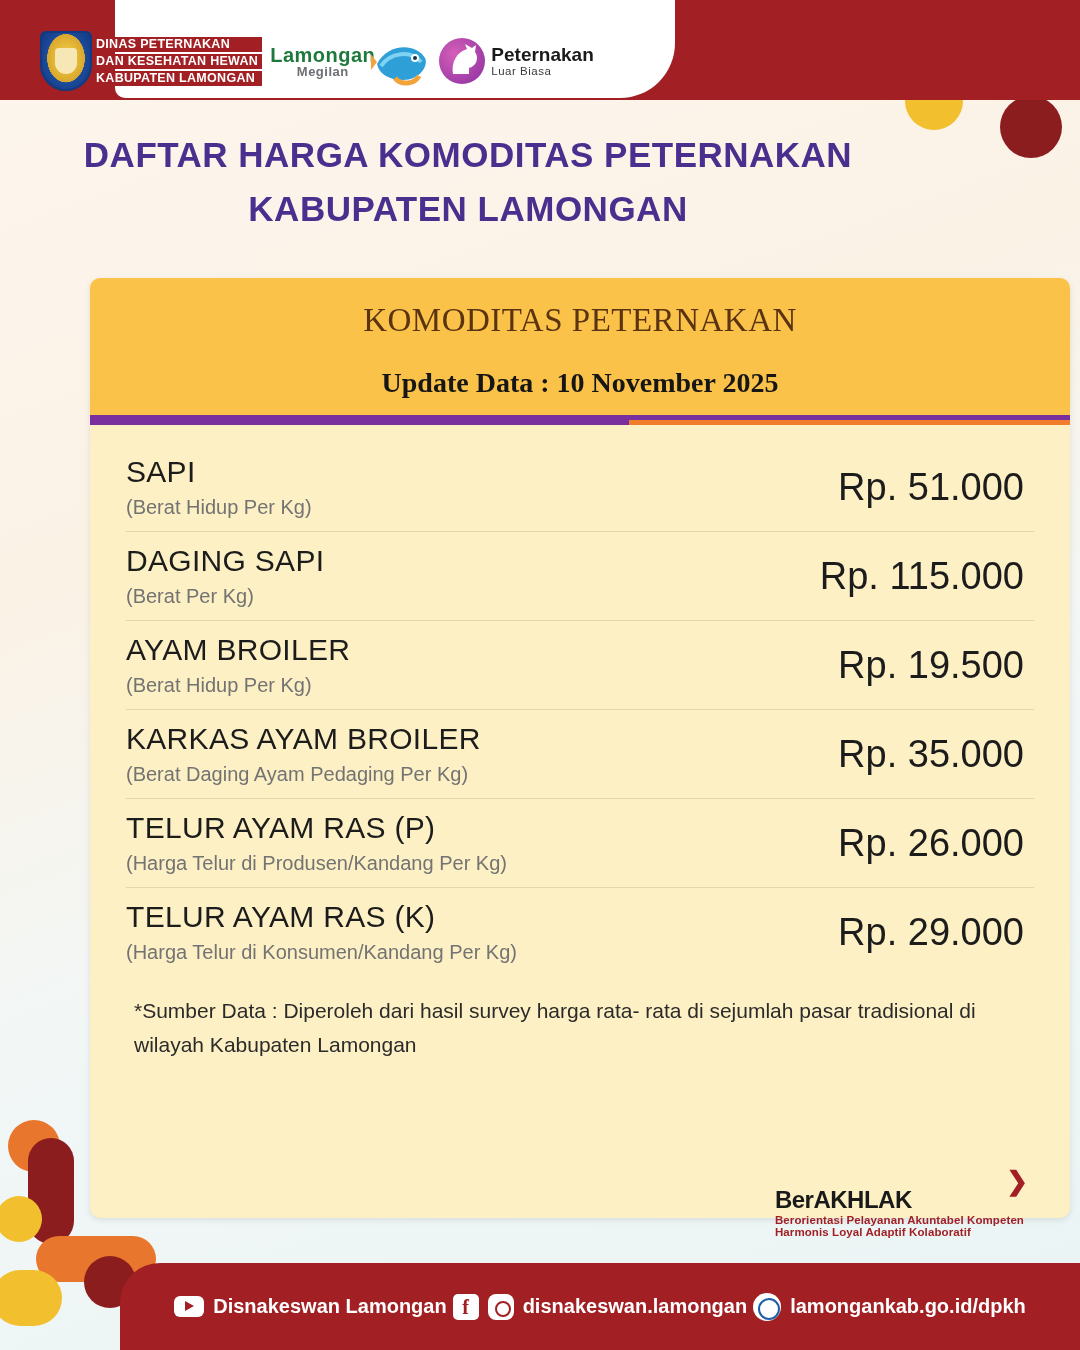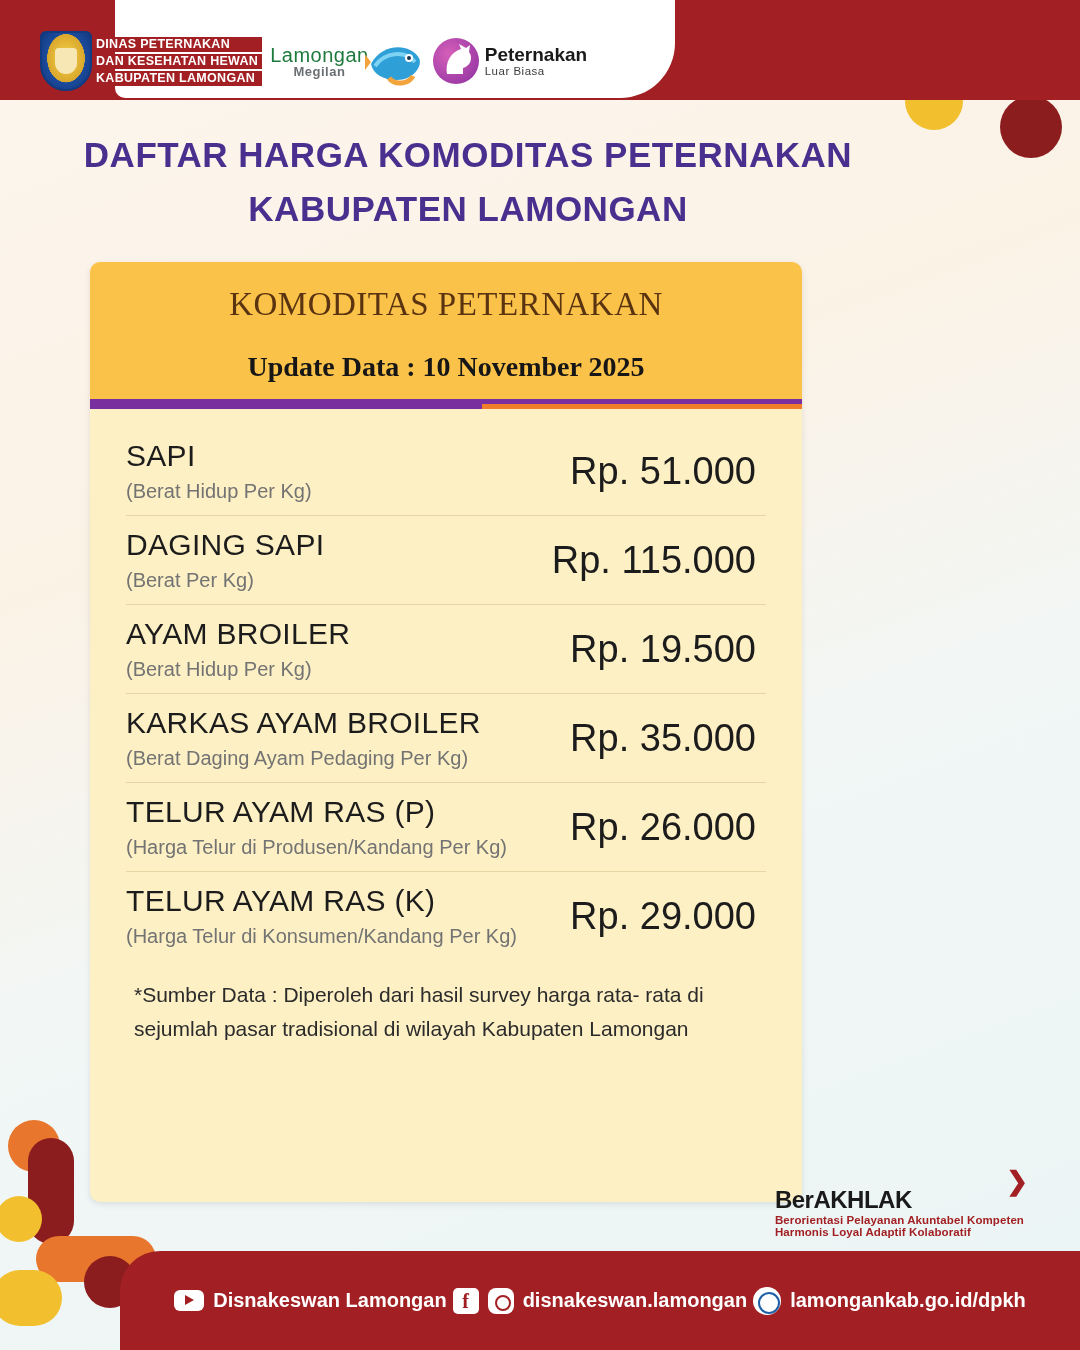--- a/index.html
+++ b/index.html
@@ -42,21 +42,21 @@
   
   .b1 { top: 1120px; left: 8px; width: 52px; height: 52px; background: #e8762c; border-radius: 30px; }
   .b2 { top: 1138px; left: 28px; width: 46px; height: 106px; background: #8c1d1f; border-radius: 26px; }
   .b3 { top: 1196px; left: -4px; width: 46px; height: 46px; background: #f2c02e; border-radius: 26px; }
   .b4 { top: 1236px; left: 36px; width: 120px; height: 46px; background: #e8762c; border-radius: 26px; }
   .b5 { top: 1270px; left: -8px; width: 70px; height: 56px; background: #f2c02e; border-radius: 30px; }
   .b6 { top: 1256px; left: 84px; width: 52px; height: 52px; background: #8c1d1f; border-radius: 30px; }
 
   
   .bottom-bar {
-    position: absolute; left: 120px; right: 0; bottom: 0; height: 99px;
+    position: absolute; left: 120px; right: 0; bottom: 0; height: 87px;
     background: #a21f23;
     border-top-left-radius: 40px;
     display: flex; align-items: center; justify-content: center;
   }
 
   
   .logos {
     position: absolute; top: 18px; left: 40px;
     display: flex; align-items: center; 
     z-index: 5;
@@ -89,21 +89,21 @@
     letter-spacing: .3px;
     padding: 1px 4px;
     line-height: 13px;
     white-space: nowrap;
   }
   .lamongan-megilan {
     display: flex; flex-direction: column; align-items: center;
     line-height: 1;
     margin-left: 8px;
   }
-  .lamongan-megilan .lm-1 { color: #1e7a3c; font-weight: normal; font-size: 20px; letter-spacing: .5px; }
+  .lamongan-megilan .lm-1 { color: #1e7a3c; font-weight: bold; font-size: 20px; letter-spacing: .5px; }
   .lamongan-megilan .lm-2 { color: #6b6f73; font-weight: bold; font-size: 13px; letter-spacing: .5px; }
   .fish-logo {
     width: 62px; height: 50px;
     margin-left: -4px;
     position: relative;
   }
   .peternakan-logo {
     display: flex; align-items: center; gap: 6px; margin-left: 6px;
   }
   .pet-circle {
@@ -122,22 +122,22 @@
     color: #4b2f8f;
     font-size: 35px;
     font-weight: bold;
     letter-spacing: .5px;
     line-height: 54px;
   }
 
   
   .card {
     position: absolute;
-    top: 262px; left: 90px;
-    width: 712px; height: 940px;
+    top: 278px; left: 90px;
+    width: 980px; height: 940px;
     background: #fdf0c4;
     border-radius: 10px;
     box-shadow: 0 2px 6px rgba(0,0,0,.10);
     overflow: hidden;
   }
   .card-head {
     background: #fbc24a;
     padding: 24px 0 16px 0;
     text-align: center;
     border-bottom: 5px solid #7a2f9e;

